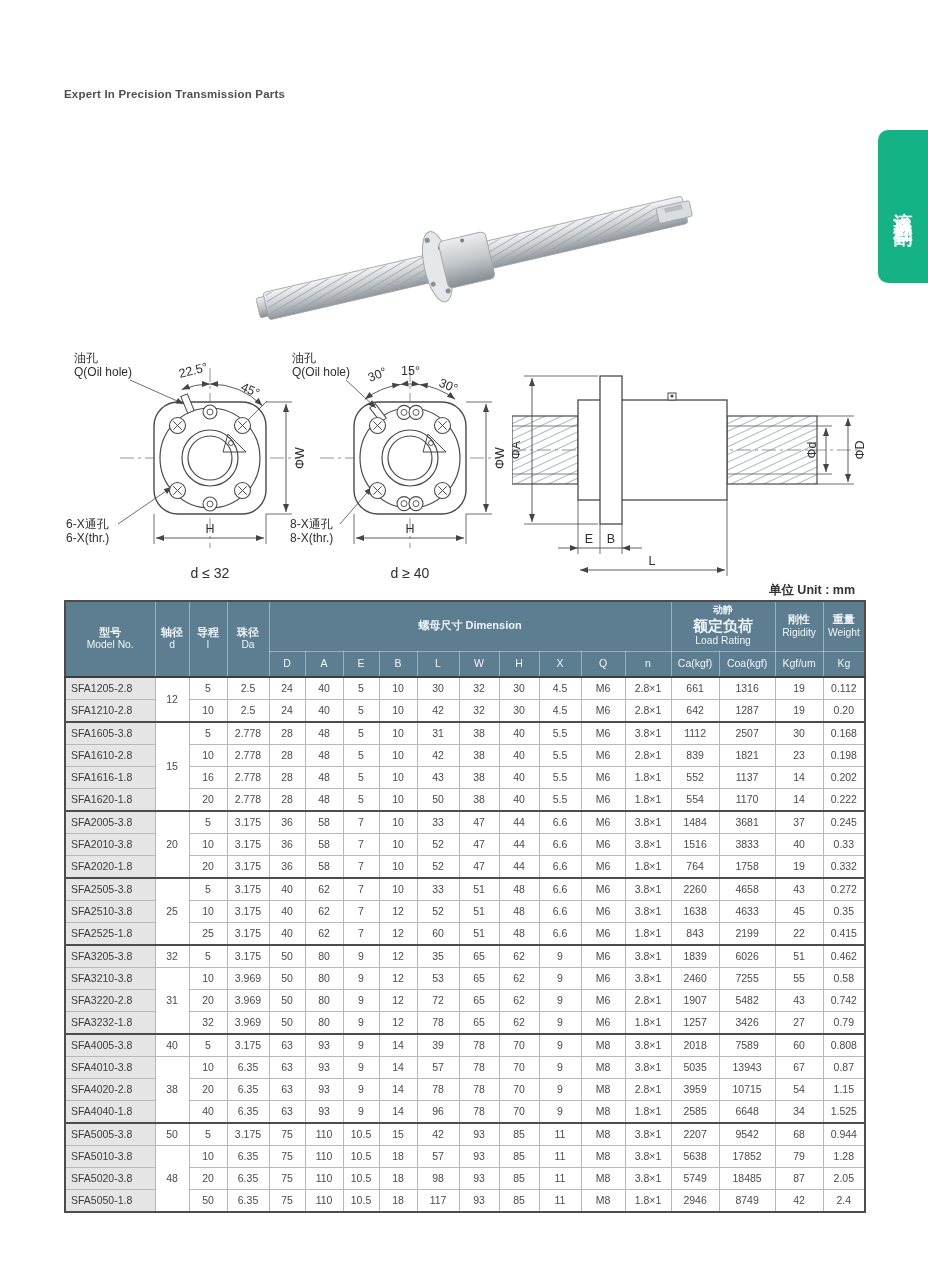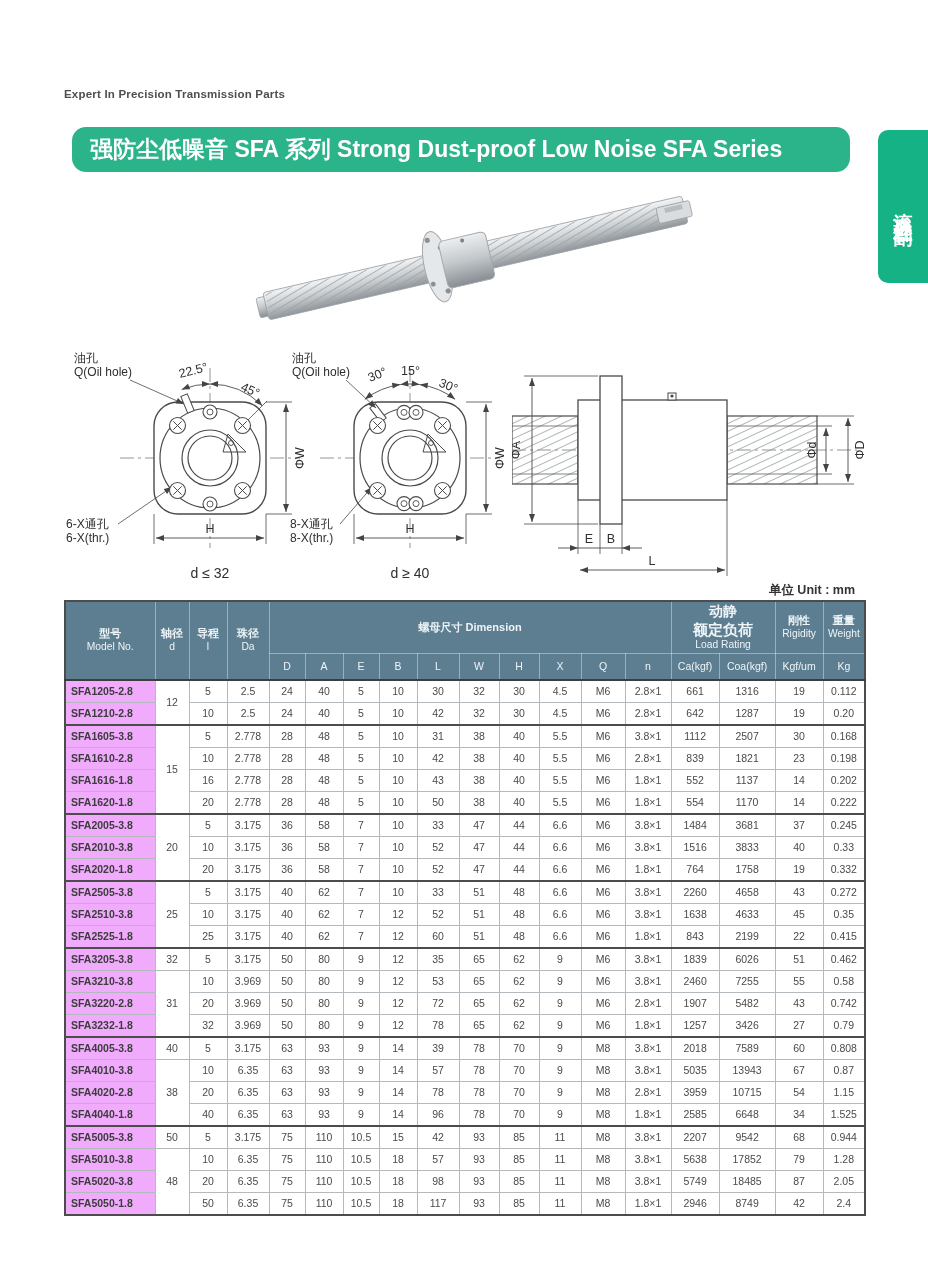--- a/index.html
+++ b/index.html
@@ -40,33 +40,30 @@
                padding:1px 0; }
   table.spec thead tr.h1 th { height:50px; }
   table.spec thead tr.h2 th { height:26px; font-weight:400; font-size:10.5px; }
   table.spec thead tr.h2 th, table.spec thead tr.h1 th { text-align:center; }
   table.spec thead tr.h2 { border-bottom:2px solid #3d3d3d; }
   .hzh { display:block; font-size:11px; }
   .hen { display:block; font-size:10.3px; font-weight:400; }
   table.spec tbody td { border:1px solid #b3b9bd; height:21px; line-height:21px;
                font-size:10.5px; color:#4a4a4a; text-align:center; padding:0;
                background:#fff; white-space:nowrap; overflow:hidden; }
-  table.spec tbody td.model { background:#f0abfc; text-align:left; padding-left:5px; color:#3c3c3c;font-weight:bold; }
+  table.spec tbody td.model { background:#e5e5e5; text-align:left; padding-left:5px; color:#3c3c3c; }
   table.spec tbody tr.family-start td { border-top:2px solid #4c4c4c; }
 </style>
 </head>
 <body>
 
 <div class="page">
 
   <div class="tagline">Expert In Precision Transmission Parts</div>
 
-  <div class="banner">
-    <span>强防尘低噪音 SFA 系列 Strong Dust-proof Low Noise SFA Series</span>
-  </div>
 
   <div class="side-tab">
     <span>滚珠丝杠副</span>
   </div>
 
   <svg class="photo" width="470" height="168" viewBox="0 0 470 168">
     <defs>
       <marker id="ae" markerWidth="10" markerHeight="8" refX="8.5" refY="3.5" orient="auto" markerUnits="userSpaceOnUse">
         <path d="M0.5,0.5 L8.5,3.5 L0.5,6.5 z" fill="#444"></path>
       </marker>
@@ -274,21 +271,21 @@
         <th rowspan="2">
           <span class="hzh">导程</span>
           <span class="hen">l</span>
         </th>
         <th rowspan="2">
           <span class="hzh">珠径</span>
           <span class="hen">Da</span>
         </th>
         <th colspan="10">螺母尺寸 Dimension</th>
         <th colspan="2">
-          <span class="hzh" style="font-size:14px">动静</span>
+          <span class="hzh" style="font-size:10px">动静</span>
           <span class="hzh" style="font-size:15px">额定负荷</span>
           <span class="hen">Load Rating</span>
         </th>
         <th>
           <span class="hzh">刚性</span>
           <span class="hen">Rigidity</span>
         </th>
         <th>
           <span class="hzh">重量</span>
           <span class="hen">Weight</span>

